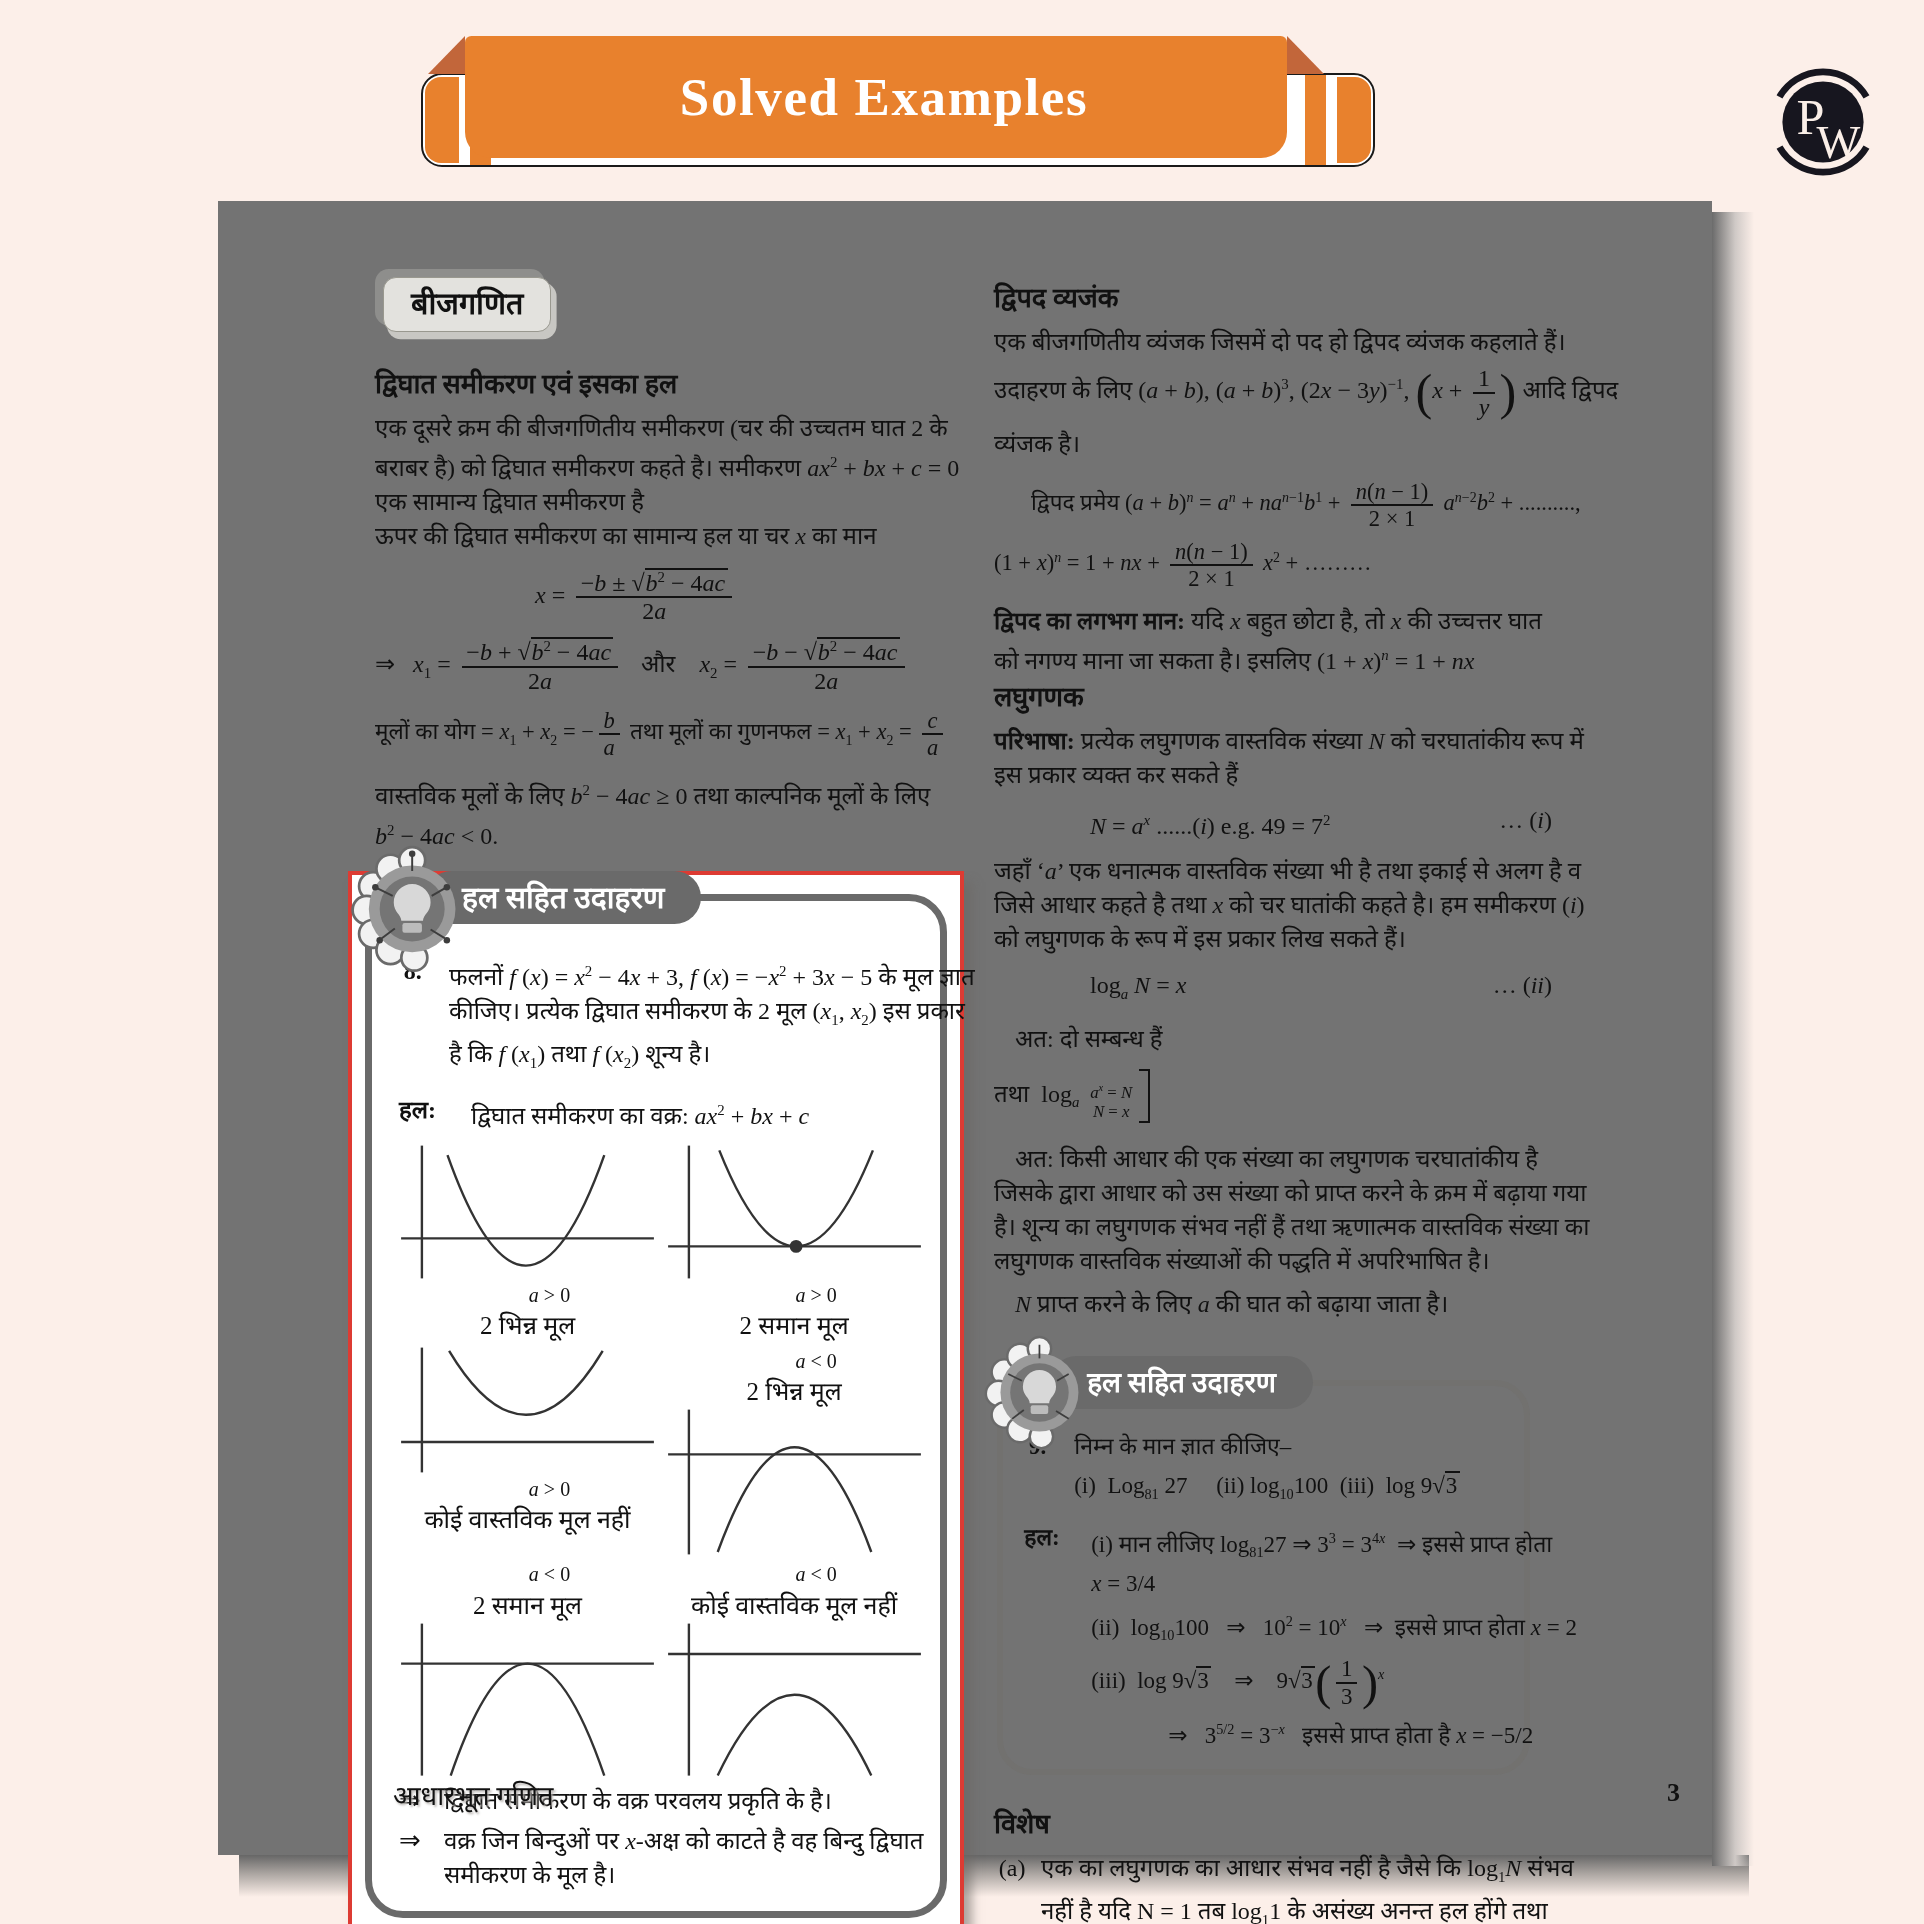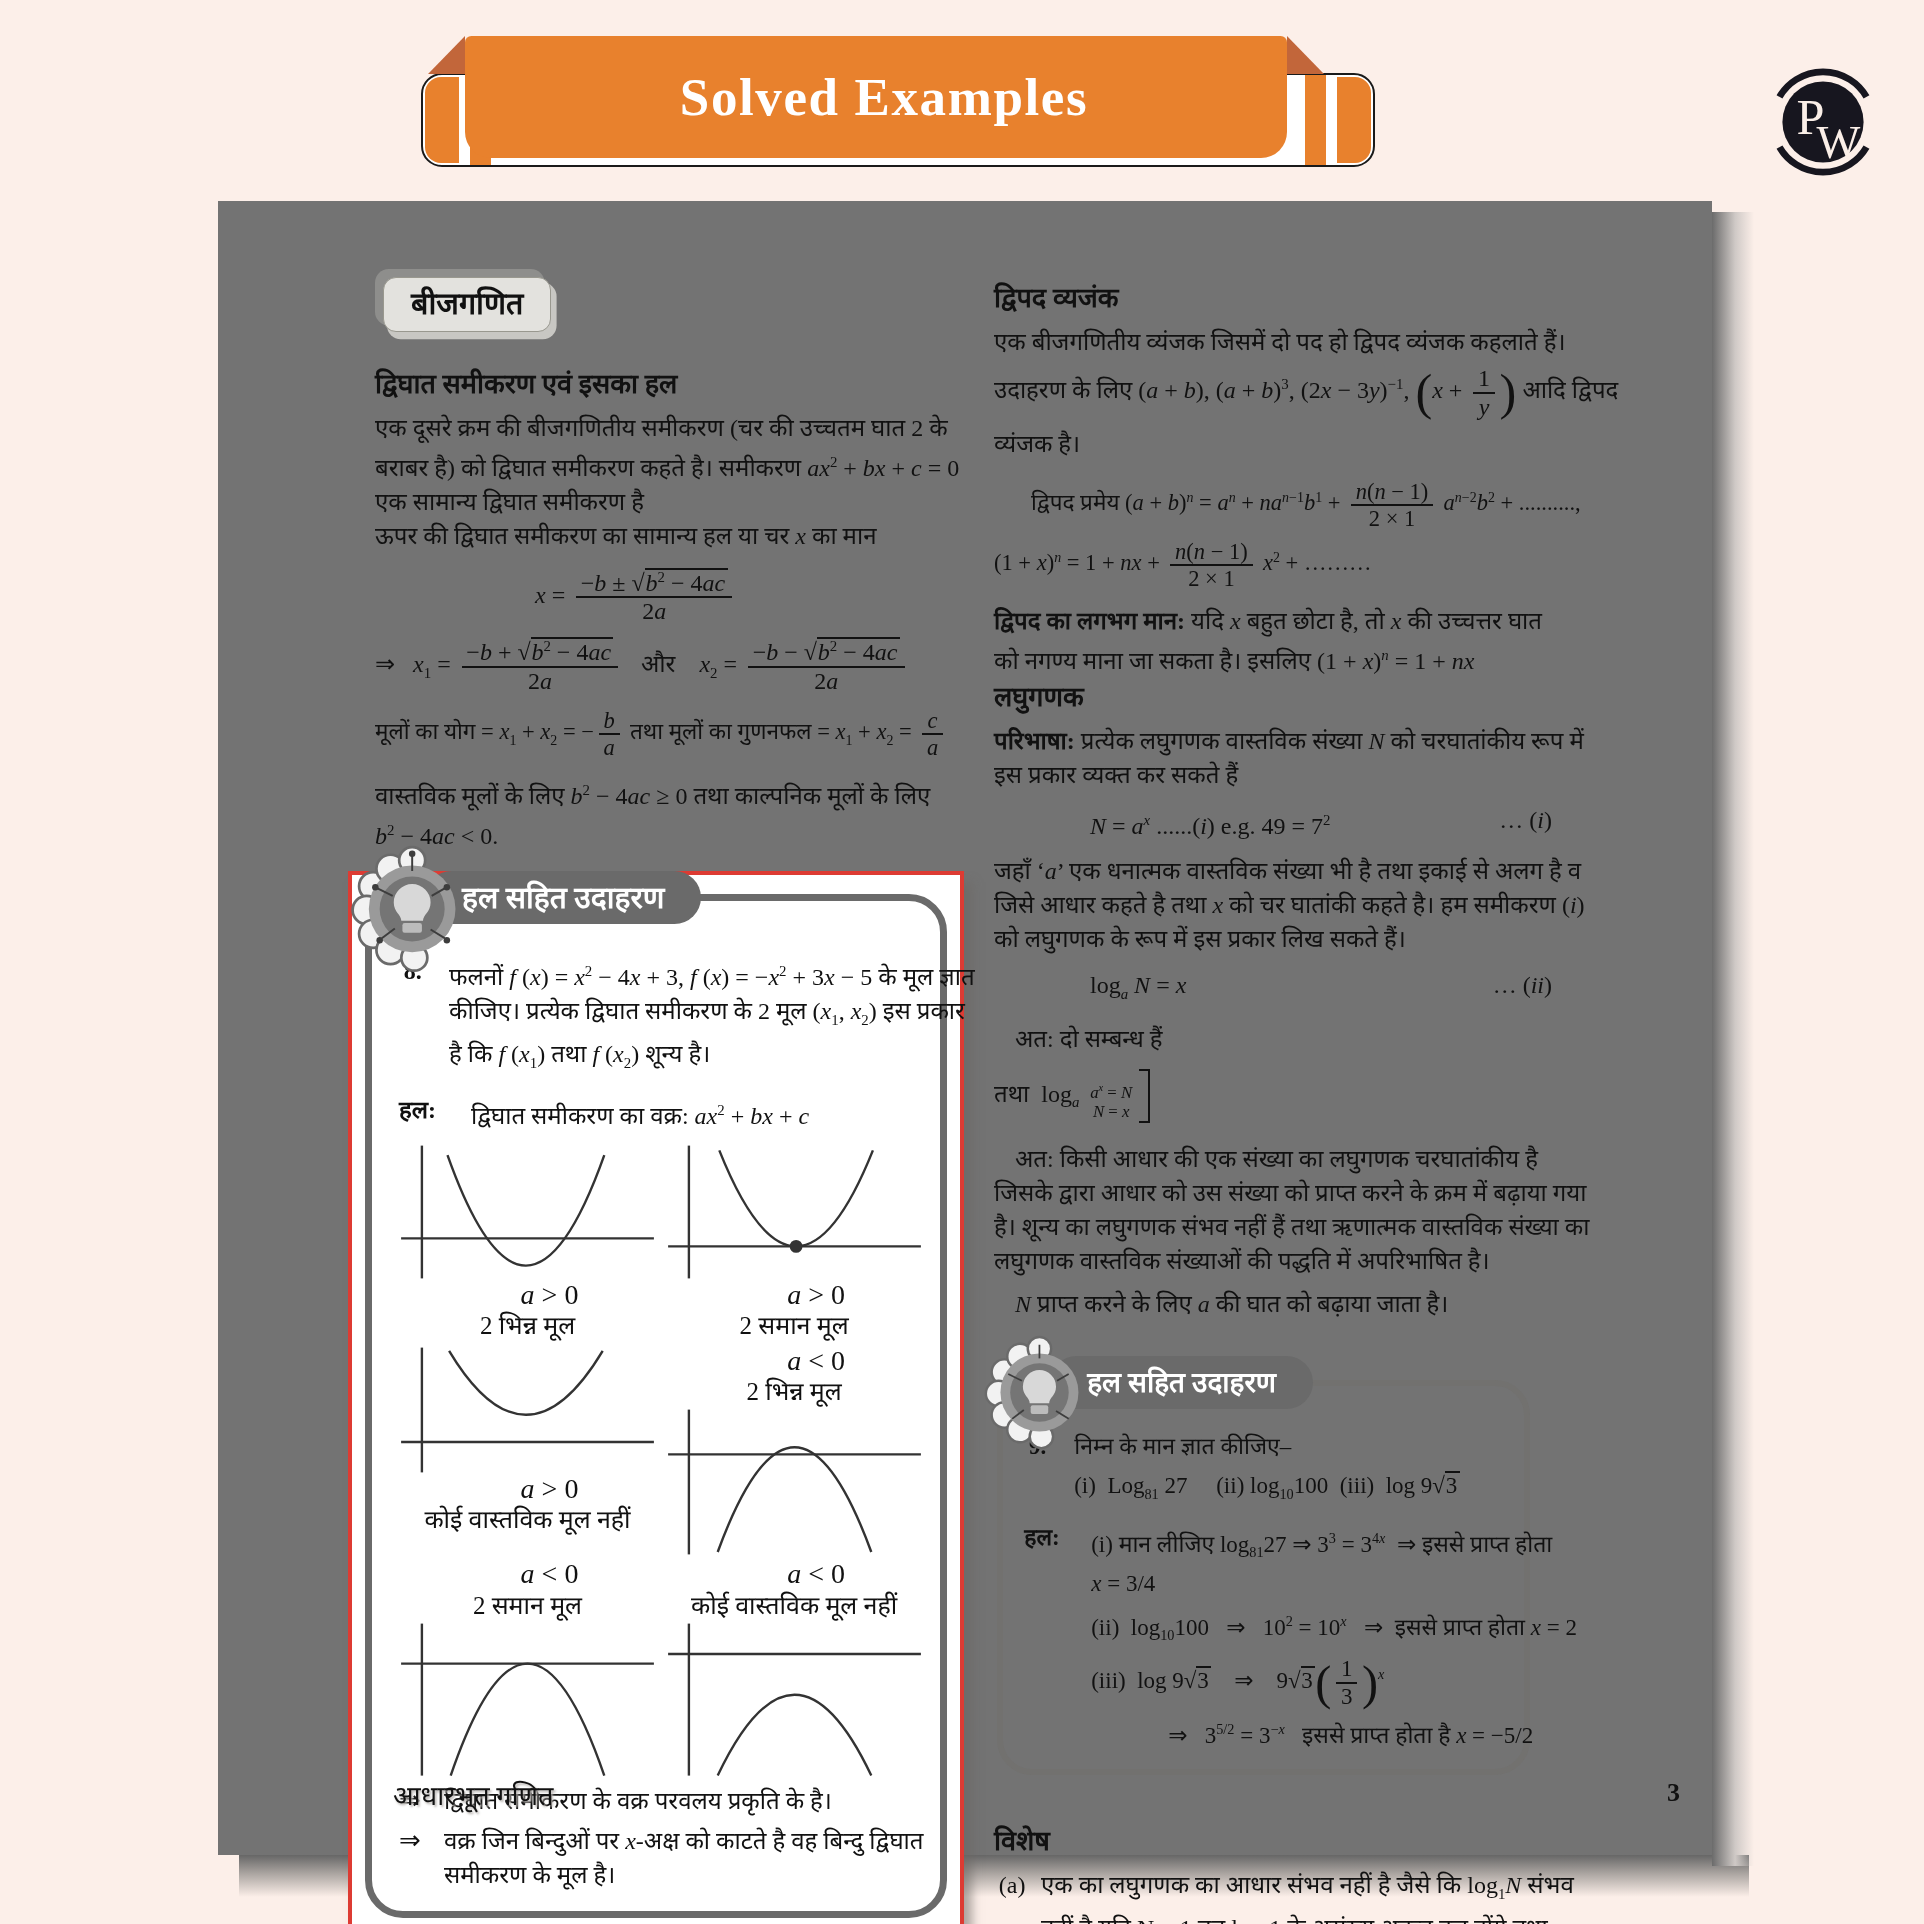--- a/index.html
+++ b/index.html
@@ -75,21 +75,21 @@
 
   .qwrap{position:relative;padding-left:50px;}
   .qnum{position:absolute;left:4.8px;top:0;font-weight:700;}
   .solrow{position:relative;padding-left:72px;margin-top:13px;}
   .sollab{position:absolute;left:0;top:0;font-weight:700;}
 
   
   .ggrid{display:grid;grid-template-columns:1fr 1fr;column-gap:9.6px;row-gap:3.2px;margin:11.2px 0 3.2px;}
   .gcell{display:flex;flex-direction:column;align-items:center;}
   .gcell svg{display:block;}
-  .gcond{font-size:28px;line-height:30.5px;margin-left:44px;}
+  .gcond{font-size:20px;line-height:30.5px;margin-left:44px;}
   .gcap{font-size:25px;line-height:32px;}
 
   .arrow-row{display:flex;margin:6.4px 0 0;}
   .arrow-sym{width:45px;flex:none;font-size:26px;}
 
   
   .box2{position:relative;margin:59px 0 0 3.2px;width:533px;}
   .ex-box2{position:relative;border:6.4px solid #72716F;border-radius:35px;
     padding:45px 16px 17.6px 21px;font-size:23px;line-height:32px;}
   .ex-box2 .pill{left:47px;font-size:28px;}
@@ -365,21 +365,21 @@
             <div class="ln" style="margin-top:4.8px">(ii) &nbsp;log<sub>10</sub>100 &nbsp;&nbsp;⇒&nbsp;&nbsp; 10<sup>2</sup> = 10<sup><i>x</i></sup> &nbsp;&nbsp;⇒&nbsp; इससे प्राप्त होता <i>x</i> = 2</div>
             <div class="ln" style="margin-top:4.8px">(iii) &nbsp;log 9<span class="sq">√<span class="ovl">3</span></span> &nbsp;&nbsp;&nbsp;⇒&nbsp;&nbsp;&nbsp; 9<span class="sq">√<span class="ovl">3</span></span><span class="pg"><span class="bigp">(</span><span class="frac">
                     <span class="num">1</span>
                     <span class="den">3</span>
                   </span><span class="bigp">)</span><sup><i>x</i></sup></span></div>
             <div class="ln s-ind2" style="margin-top:3.2px">⇒&nbsp;&nbsp; 3<sup>5/2</sup> = 3<sup>−<i>x</i></sup> &nbsp; इससे प्राप्त होता है <i>x</i> = −5/2</div>
           </div>
         </div>
       </div>
 
-      <div class="h1" style="margin-top:49px">विशेष</div>
+      <div class="h1" style="margin-top:32px">विशेष</div>
       <div class="qwrap" style="padding-left:47px;margin-top:4.8px">
         <span class="qnum" style="font-weight:400">(a)</span>
         <div class="ln">एक का लघुगणक का आधार संभव नहीं है जैसे कि log<sub>1</sub><i>N</i> संभव</div>
         <div class="ln">नहीं है यदि N = 1 तब log<sub>1</sub>1 के असंख्य अनन्त हल होंगे तथा</div>
 
       </div>
     </div>
 
     <div class="footer-left">आधारभूत गणित</div>
     <div class="pageno">3</div>

